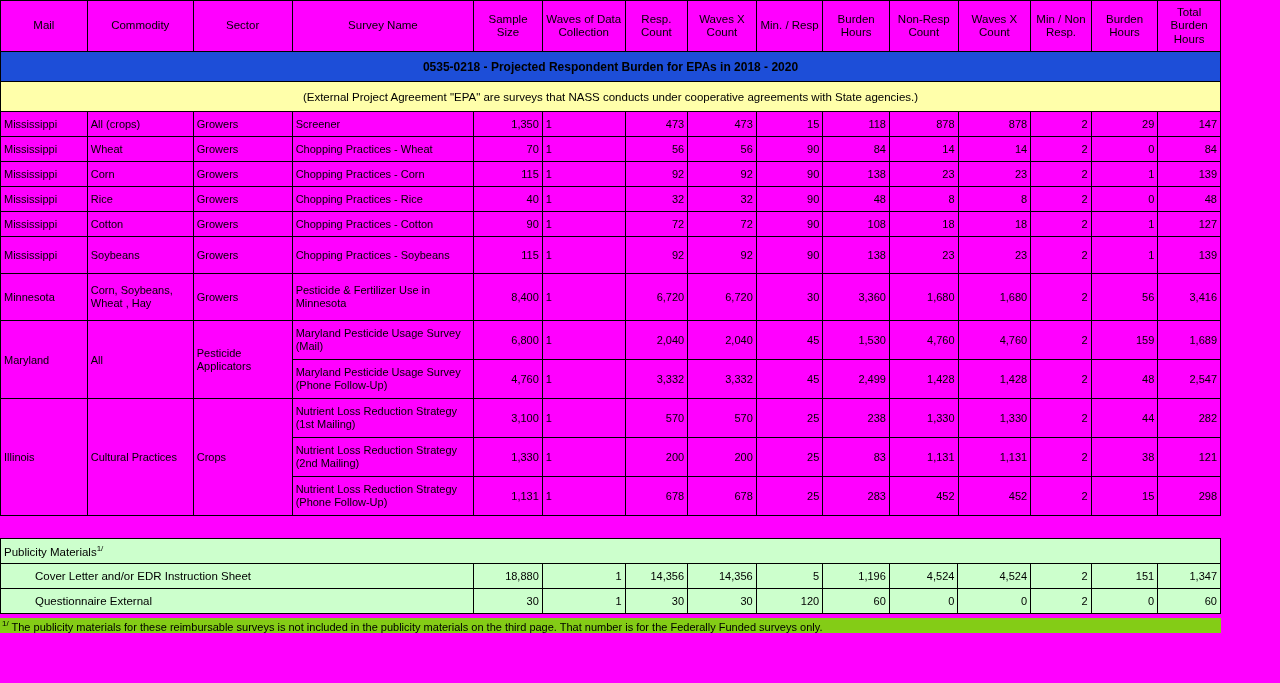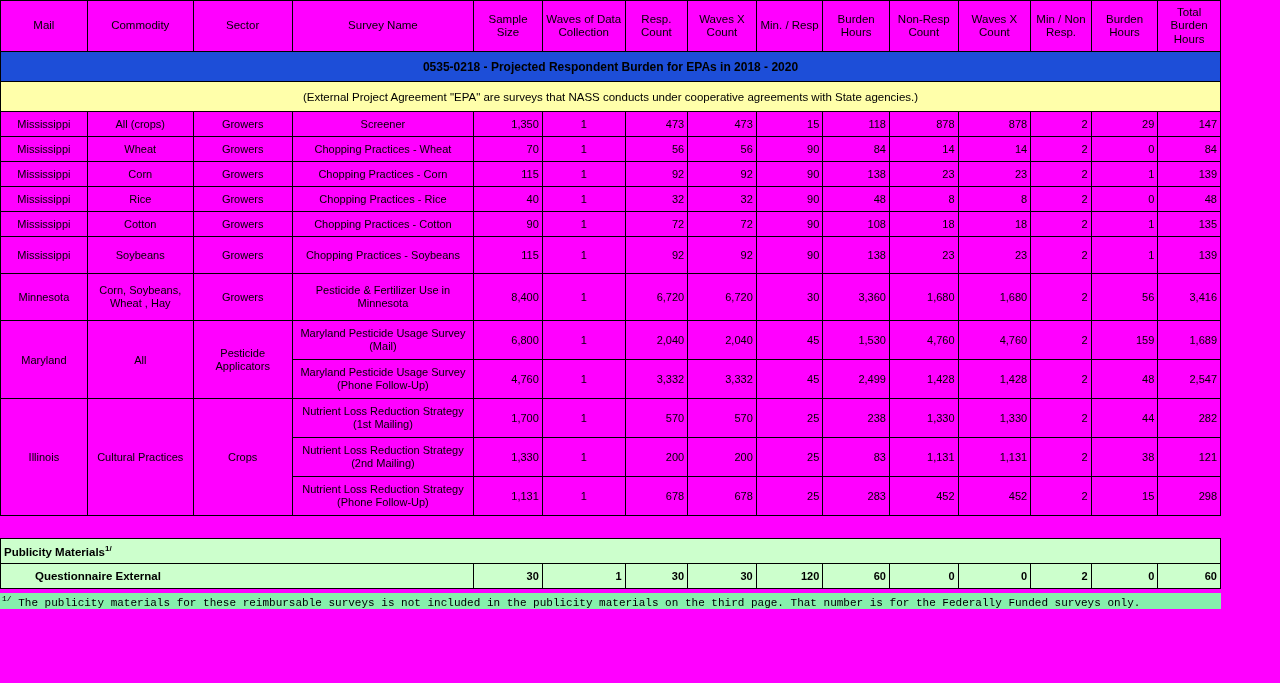--- a/index.html
+++ b/index.html
@@ -52,52 +52,50 @@
     text-align: center;
     font-weight: normal;
     font-size: 11.5px;
     height: 48px;
     line-height: 1.15;
   }
   #burden-table tbody td {
     background: #ff00ff;
     height: 22px;
   }
-  .c-center { text-align: center; }
+  .c-center { }
   .c-right  { text-align: right; }
 
   
   #summary-table {
     width: 1221px;
     margin-top: 22px;
   }
   #summary-table td {
     background: #ccffcc;
     height: 22px;
-    font-weight: bold;
   }
   #summary-table .section-label {
     text-align: left;
     font-size: 11.5px;
   }
   #summary-table .indent1 { padding-left: 34px; }
   #summary-table .totals td {
     font-weight: normal;
   }
   #summary-table .totals .tlabel { text-align: center; }
 
   .footnote {
     margin-top: 4px;
     font-size: 11px;
     color: #000000;
-    background: #86efac;
+    background: #84cc16;
     width: 1221px;
     padding: 1px 0 0 2px;
     box-sizing: border-box;
-    font-family: Liberation Mono, monospace;
   }
   .sup {
     font-size: 8px;
     vertical-align: super;
   }
   .two-line { line-height: 1.15; margin-left: 39px; }
 </style>
 </head>
 <body>
 
@@ -230,21 +228,21 @@
         <td class="c-right">90</td>
         <td class="c-center">1</td>
         <td class="c-right">72</td>
         <td class="c-right">72</td>
         <td class="c-right">90</td>
         <td class="c-right">108</td>
         <td class="c-right">18</td>
         <td class="c-right">18</td>
         <td class="c-right">2</td>
         <td class="c-right">1</td>
-        <td class="c-right">135</td>
+        <td class="c-right">127</td>
       </tr>
 
       <tr>
         <td class="c-center">Mississippi</td>
         <td class="c-center">Soybeans</td>
         <td class="c-center">Growers</td>
         <td class="c-center two-line" style="height:34px">Chopping Practices - Soybeans</td>
         <td class="c-right">115</td>
         <td class="c-center">1</td>
         <td class="c-right">92</td>
@@ -307,21 +305,21 @@
         <td class="c-right">2</td>
         <td class="c-right">48</td>
         <td class="c-right">2,547</td>
       </tr>
 
       <tr>
         <td class="c-center" rowspan="3">Illinois</td>
         <td class="c-center two-line" rowspan="3">Cultural Practices</td>
         <td class="c-center" rowspan="3">Crops</td>
         <td class="c-center two-line" style="height:36px">Nutrient Loss Reduction Strategy (1st Mailing)</td>
-        <td class="c-right">1,700</td>
+        <td class="c-right">3,100</td>
         <td class="c-center">1</td>
         <td class="c-right">570</td>
         <td class="c-right">570</td>
         <td class="c-right">25</td>
         <td class="c-right">238</td>
         <td class="c-right">1,330</td>
         <td class="c-right">1,330</td>
         <td class="c-right">2</td>
         <td class="c-right">44</td>
         <td class="c-right">282</td>
@@ -374,20 +372,34 @@
       <col style="width:66px">
       <col style="width:68px">
       <col style="width:72px">
       <col style="width:60px">
       <col style="width:66px">
       <col style="width:62px">
     </colgroup>
     <tbody>
       <tr>
         <td colspan="15" class="section-label"><span>Publicity Materials</span><span class="sup">1/</span></td>
+      </tr>
+      <tr>
+        <td colspan="4" class="section-label indent1">Cover Letter and/or EDR Instruction Sheet</td>
+        <td class="c-right">18,880</td>
+        <td class="c-right">1</td>
+        <td class="c-right">14,356</td>
+        <td class="c-right">14,356</td>
+        <td class="c-right">5</td>
+        <td class="c-right">1,196</td>
+        <td class="c-right">4,524</td>
+        <td class="c-right">4,524</td>
+        <td class="c-right">2</td>
+        <td class="c-right">151</td>
+        <td class="c-right">1,347</td>
       </tr>
       <tr>
         <td colspan="4" class="section-label indent1">Questionnaire External</td>
         <td class="c-right">30</td>
         <td class="c-right">1</td>
         <td class="c-right">30</td>
         <td class="c-right">30</td>
         <td class="c-right">120</td>
         <td class="c-right">60</td>
         <td class="c-right">0</td>

